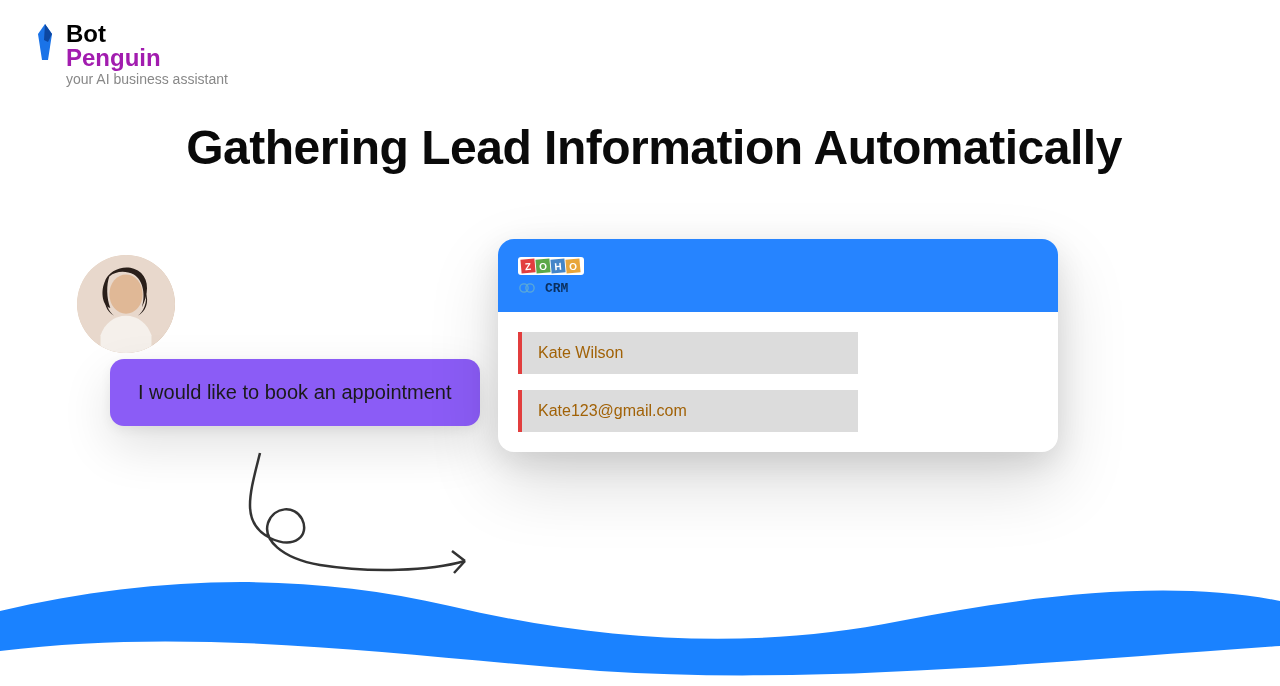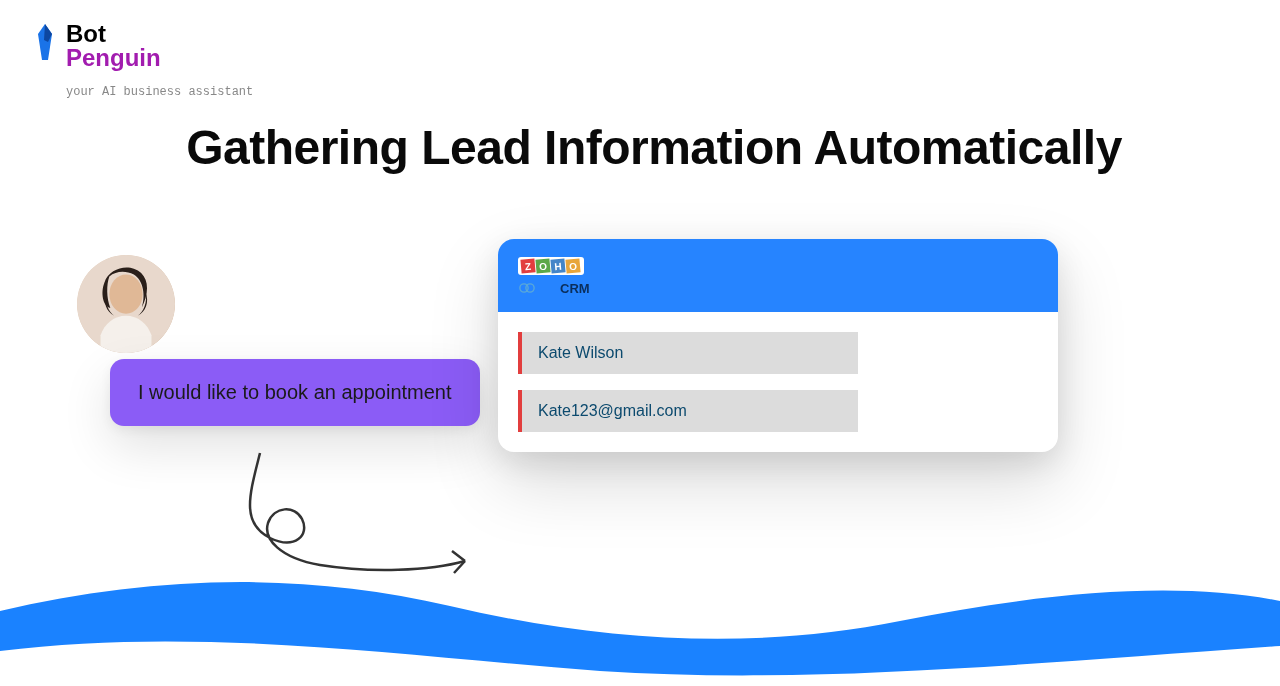--- a/index.html
+++ b/index.html
@@ -43,24 +43,23 @@
       color: #000;
     }
 
     .logo-text-penguin {
       font-size: 24px;
       font-weight: 800;
       color: #a21caf;
     }
 
     .logo-tagline {
-      font-size: 12px;
+      font-size: 14px;
       color: #888;
-      margin-top: 16px;
-      font-family: Liberation Mono, monospace;
+      margin-top: 2px;
     }
 
     
     .main-heading {
       position: absolute;
       top: 120px;
       left: 0;
       right: 0;
       text-align: center;
       font-size: 48px;
@@ -152,44 +151,45 @@
     }
 
     .zoho-z { background: #e23e3e; }
     .zoho-o1 { background: #5ca848; }
     .zoho-h { background: #4485c8; }
     .zoho-o2 { background: #e8a63c; }
 
     .crm-subtitle {
       display: flex;
       align-items: center;
-      gap: 24px;
+      gap: 9px;
       color: #0a2e5c;
       font-size: 13px;
       font-weight: 700;
+      font-family: Liberation Mono, monospace;
     }
 
     .crm-rings {
       width: 18px;
       height: 12px;
     }
 
     .crm-body {
       padding: 20px;
       display: flex;
       flex-direction: column;
       gap: 16px;
     }
 
     .crm-field {
       background: #dcdcdc;
       border-left: 4px solid #e23e3e;
       padding: 12px 16px;
       font-size: 16px;
-      color: #0c4a6e;
+      color: #a16207;
       width: 340px;
     }
 
     
     .wave {
       position: absolute;
       bottom: 0;
       left: 0;
       width: 100%;
       height: 130px;

